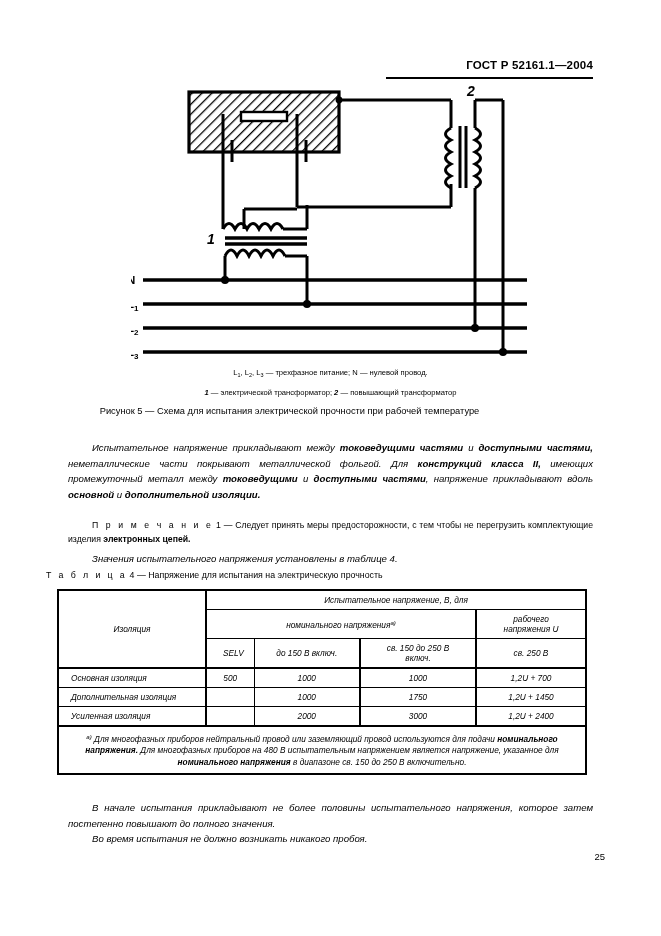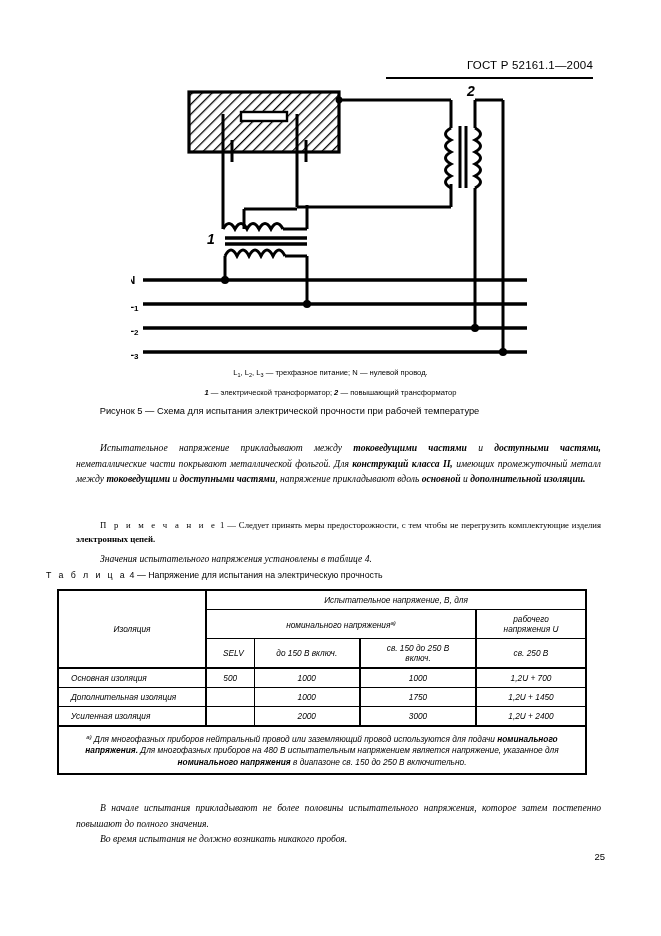--- a/index.html
+++ b/index.html
@@ -9,21 +9,21 @@
     font-family:"Liberation Sans","DejaVu Sans",sans-serif;
     color:#000;
     position:relative;
     overflow:hidden;
   }
   .page{position:relative;width:661px;height:936px;}
 
   
   .doc-header{
     position:absolute;top:59px;right:68px;
-    font-size:11.5px;font-weight:normal;letter-spacing:.2px;
+    font-size:11.5px;font-weight:bold;letter-spacing:.2px;
     white-space:nowrap;
   }
   .header-rule{
     position:absolute;top:77px;left:386px;width:207px;height:1.6px;background:#000;
   }
 
   
   .figure{position:absolute;left:0;top:84px;width:661px;height:290px;}
   .fig-svg{display:block;margin:0 auto;}
 
@@ -35,21 +35,21 @@
   .legend-1{top:368px;}
   .legend-2{top:388px;}
   .legend-2 .num{font-style:italic;font-weight:bold;}
   .fig-caption{
     position:absolute;left:0;top:406px;width:579px;text-align:center;
     font-size:9.3px;
   }
   .sub{font-size:.72em;vertical-align:-.28em;}
 
   
-  .body-block{position:absolute;left:76px;width:525px;font-family:Liberation Serif, serif;}
+  .body-block{position:absolute;left:68px;width:525px;}
   p.t{
     margin:0;
     font-size:9.6px;
     font-style:italic;
     line-height:15.6px;
     text-align:justify;
     text-indent:24px;
   }
   p.t b{font-weight:bold;font-style:italic;}
   p.note{

